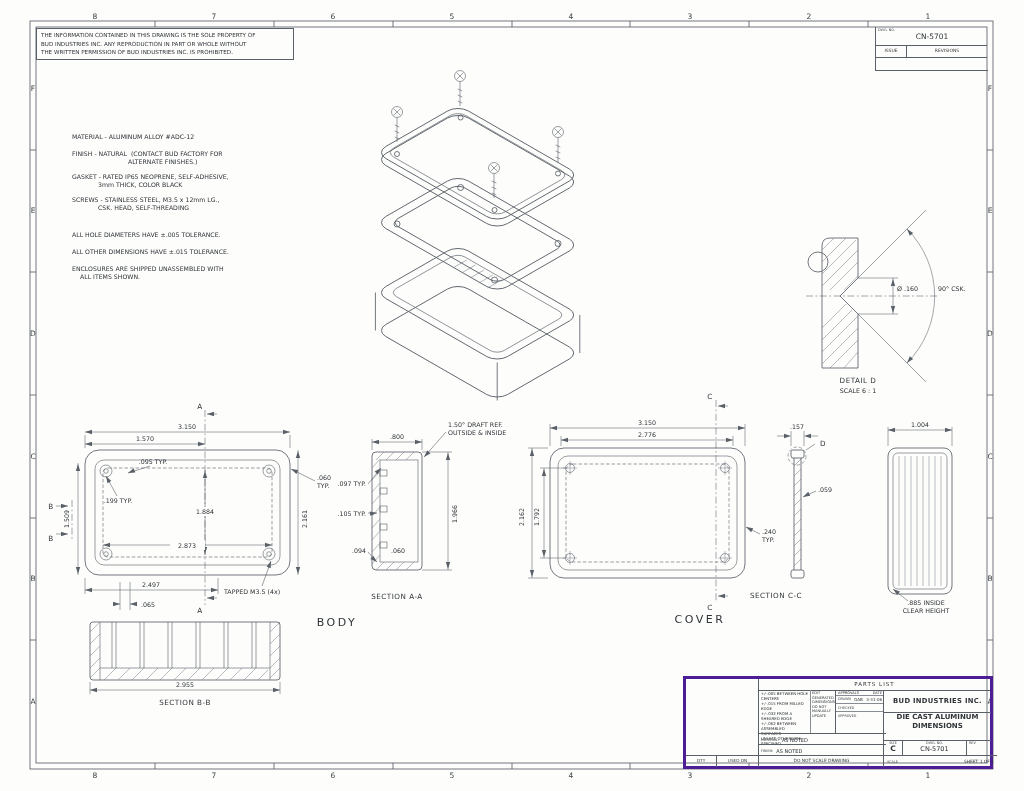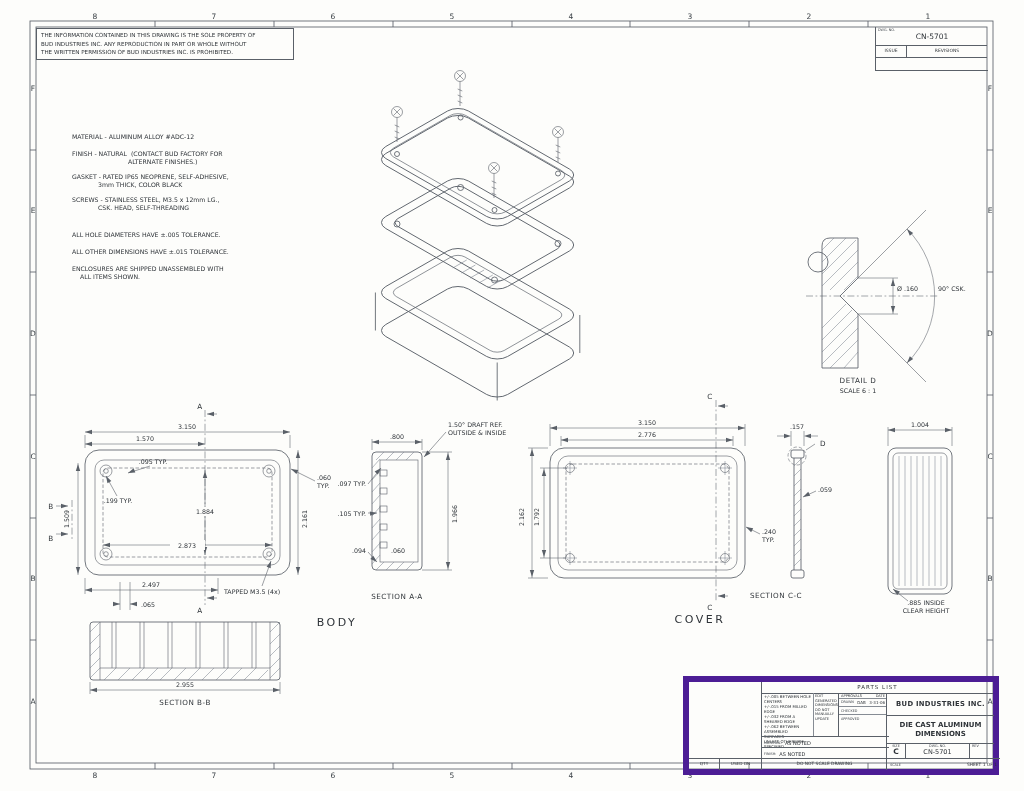--- a/index.html
+++ b/index.html
@@ -13,21 +13,21 @@
   svg .zone{font-size:7.5px;fill:#3a4046;}
   .ln{stroke:#5a6068;stroke-width:.85;fill:none;}
   .ln2{stroke:#5a6068;stroke-width:.6;fill:none;}
   .dm{stroke:#5a6068;stroke-width:.55;fill:none;}
   .hl{stroke:#737b86;stroke-width:.5;fill:none;}
   .dash{stroke-dasharray:3.5 2;}
   .cdash{stroke-dasharray:7 2.5 1.8 2.5;}
   .mask{fill:#fdfdfb;stroke:none;}
   .disc{border:1px solid #5a6068;font-size:5.6px;line-height:1.55;padding:2px 4px;}
   .note{font-size:6.2px;line-height:8px;white-space:pre;}
-  .bdr{border:6px solid #4c1d95;}
+  .bdr{border:3px solid #4c1d95;}
   .tb-lbl{font-size:3.4px;color:#40464d;}
 </style>
 </head>
 <body>
 
 <div class="sheet">
 
 <svg class="canvas" width="1024" height="791" viewBox="0 0 1024 791">
   <defs>
     <path id="ah" d="M0 0 L7 2.2 L7 -2.2 Z" fill="#5a6068" stroke="none"></path>
@@ -574,21 +574,21 @@
     <div style="padding:1px 2px;border-bottom:1px solid #868c94;">
       <span class="tb-lbl">CHECKED</span>
     </div>
     <div style="padding:1px 2px;">
       <span class="tb-lbl">APPROVED</span>
     </div>
   </div>
 
   <div class="abs" style="left:197px;top:11px;width:107px;height:22px;border-left:1px solid #5a6068;display:flex;align-items:center;justify-content:center;font-size:6.8px;font-weight:bold;letter-spacing:.3px;">BUD INDUSTRIES INC.</div>
 
-  <div class="abs" style="left:197px;top:33px;width:107px;height:28px;border-left:1px solid #5a6068;border-top:1px solid #5a6068;text-align:center;padding-top:5px;font-size:7px;font-weight:bold;line-height:9px;">
+  <div class="abs" style="left:197px;top:33px;width:107px;height:28px;border-left:1px solid #5a6068;border-top:1px solid #5a6068;text-align:center;font-size:7px;font-weight:bold;line-height:9px;">
     <div>DIE CAST ALUMINUM</div>
     <div>DIMENSIONS</div>
   </div>
 
   <div class="abs" style="left:197px;top:61px;width:107px;height:15px;border-left:1px solid #5a6068;border-top:1px solid #5a6068;display:flex;">
     <div style="width:18px;text-align:center;">
       <div class="tb-lbl">SIZE</div>
       <div style="font-size:7.5px;font-weight:bold;line-height:8px;">C</div>
     </div>
     <div style="width:63px;border-left:1px solid #5a6068;border-right:1px solid #5a6068;text-align:center;">

